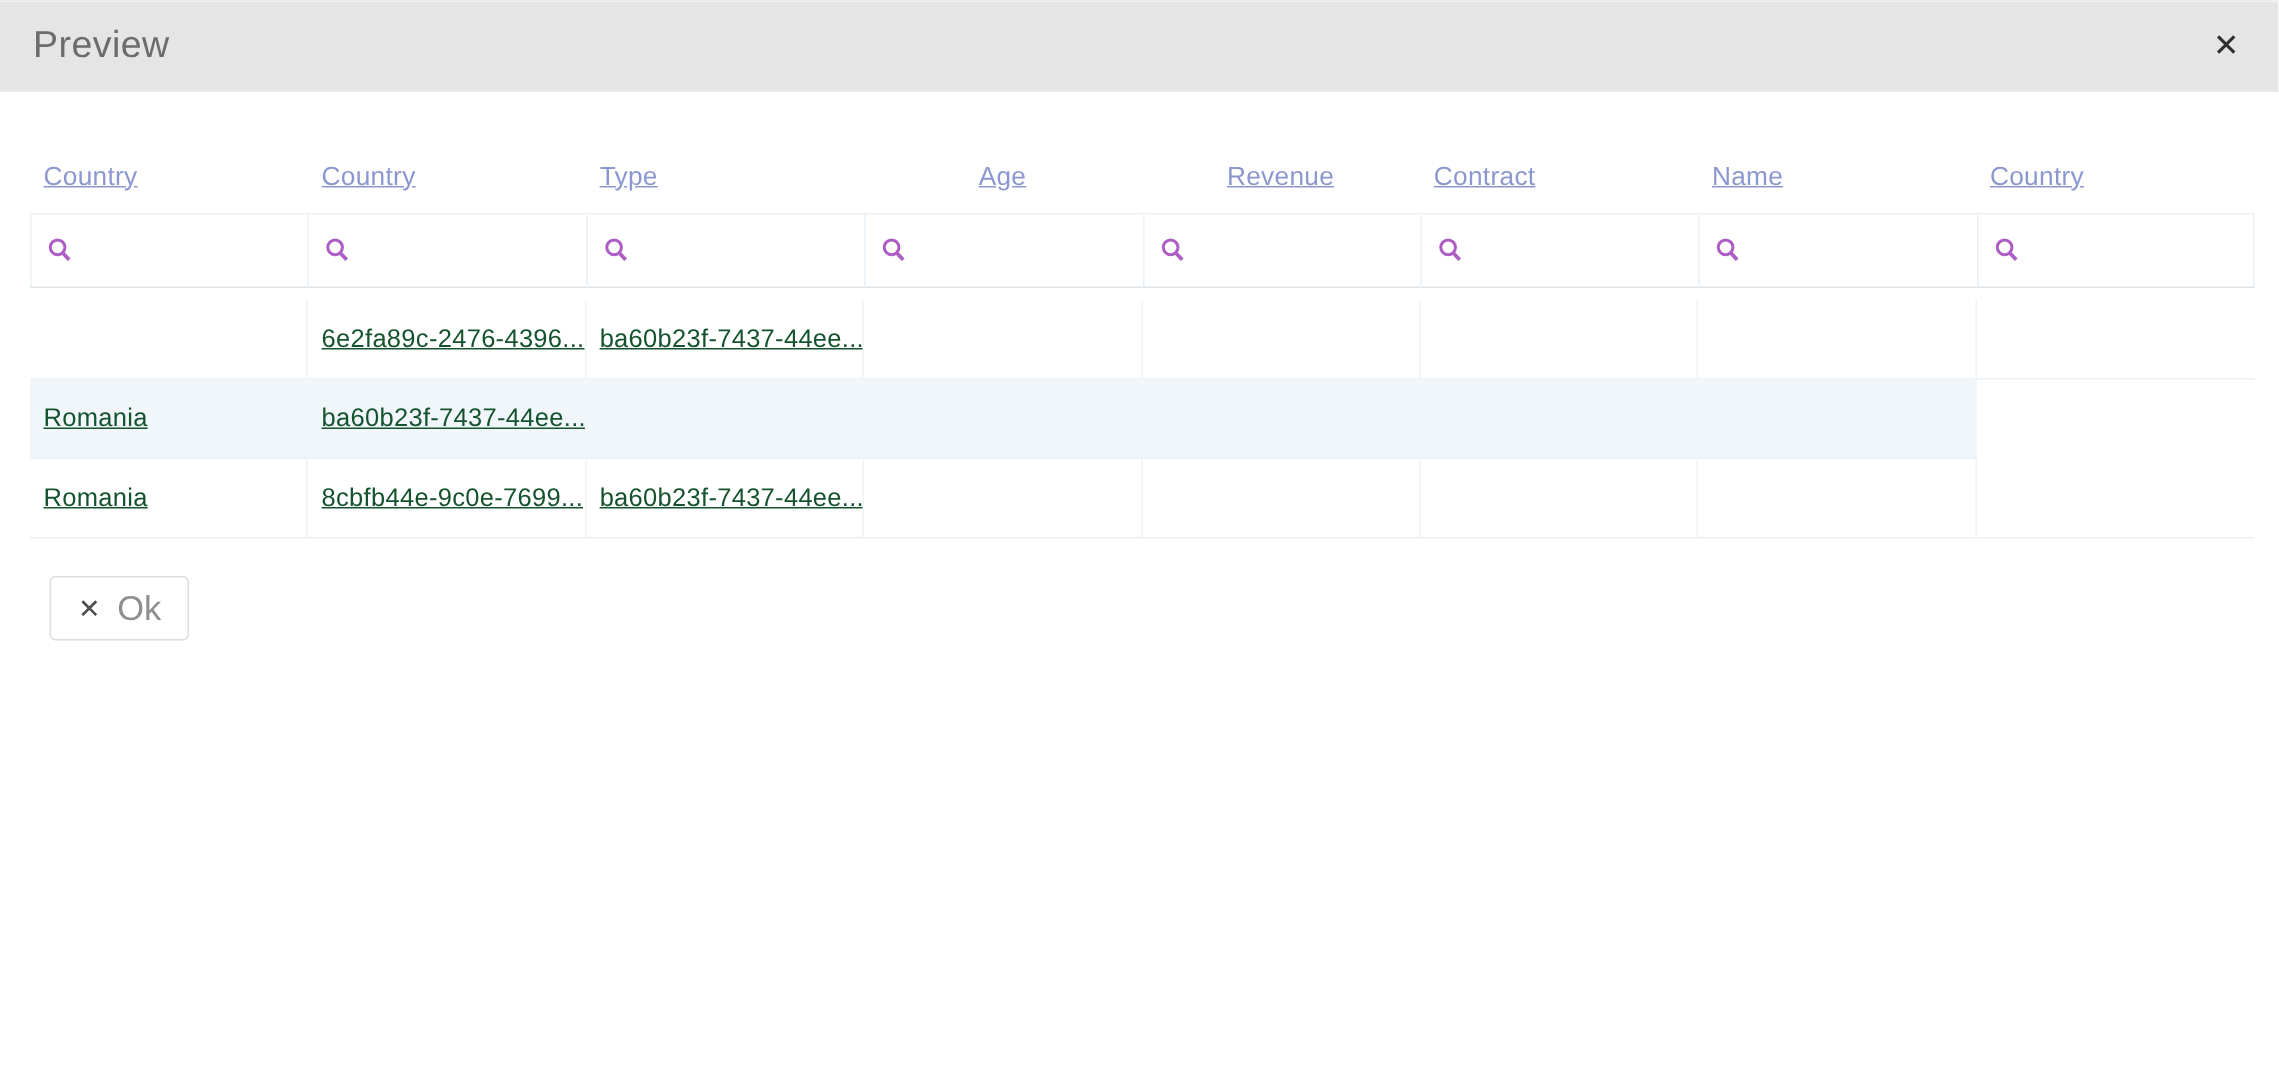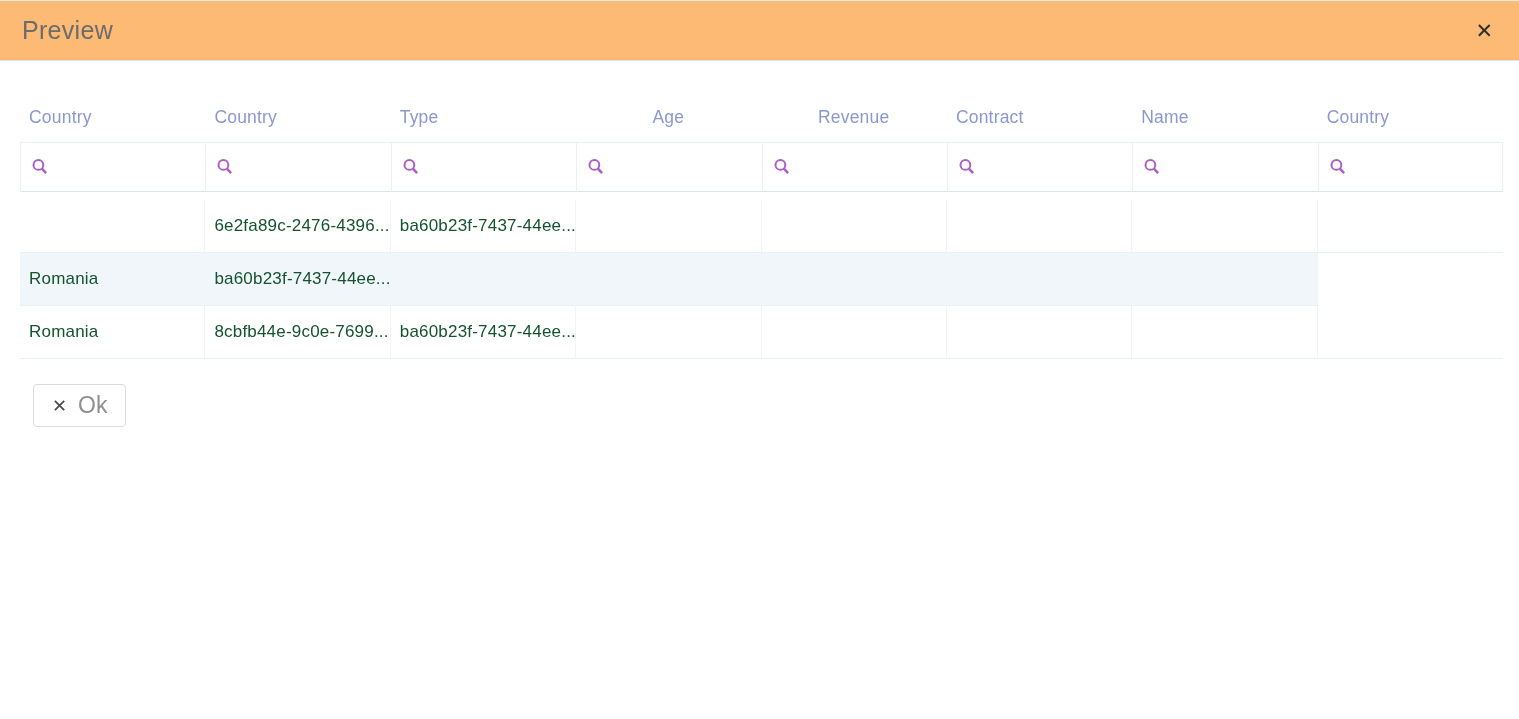--- a/index.html
+++ b/index.html
@@ -12,21 +12,21 @@
   }
 
   
   .dialog-header {
     height: 60px;
     display: flex;
     align-items: center;
     justify-content: space-between;
     padding: 0 22px;
     border-bottom: 1px solid #e4e4e4;
-    background: #fdba74;
+    background: #e5e5e5;
   }
   .dialog-title {
     font-size: 25px;
     font-weight: 300;
     color: #6c6c6c;
     letter-spacing: 0.3px;
   }
   .dialog-close {
     font-size: 21px;
     color: #2f2f2f;
@@ -35,21 +35,21 @@
     font-weight: 400;
     padding: 4px;
   }
 
   
   .content { padding: 31px 16px 0 20px; }
 
   
   .grid { width: 1483px; }
   .grid-row { display: flex; width: 100%; }
-  .grid-row > div { flex: 0 0 12.5%; max-width: 12.5%; overflow: hidden; }
+  .grid-row > div { flex: 0 0 12.5%; max-width: 12.5%; overflow: hidden; text-decoration: underline; }
 
   .header-row { height: 50px; align-items: center; }
   .th {
     font-size: 17.5px;
     color: #8d97cf;
     padding: 0 10px 0 9px;
     white-space: nowrap;
     cursor: pointer;
     letter-spacing: 0.2px;
   }

